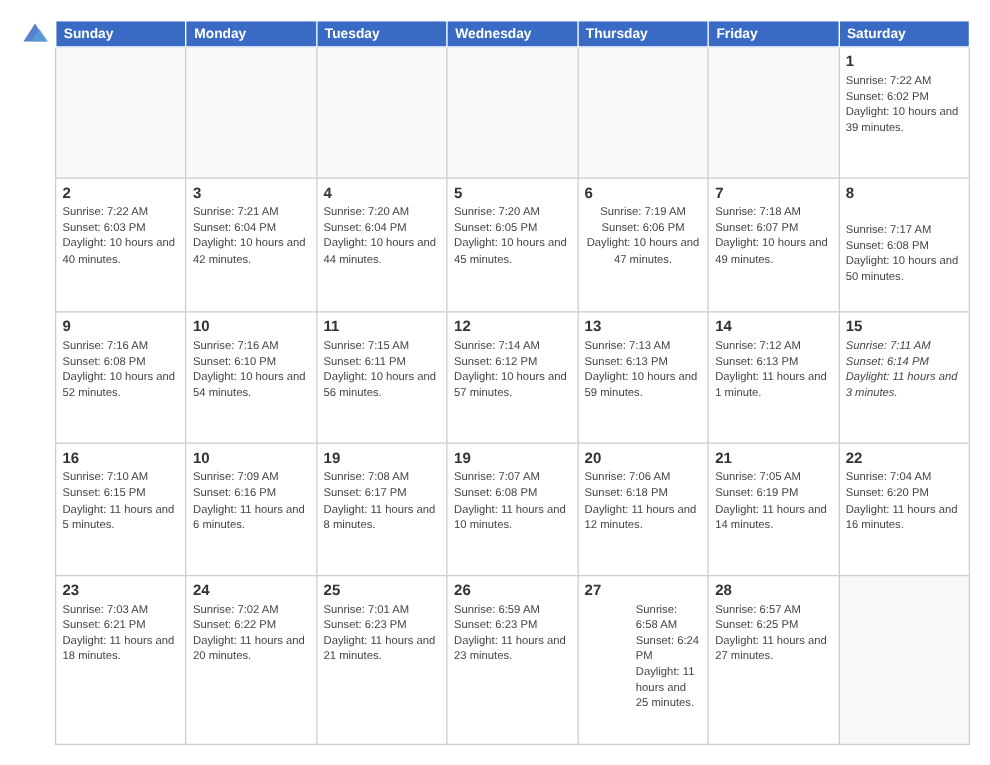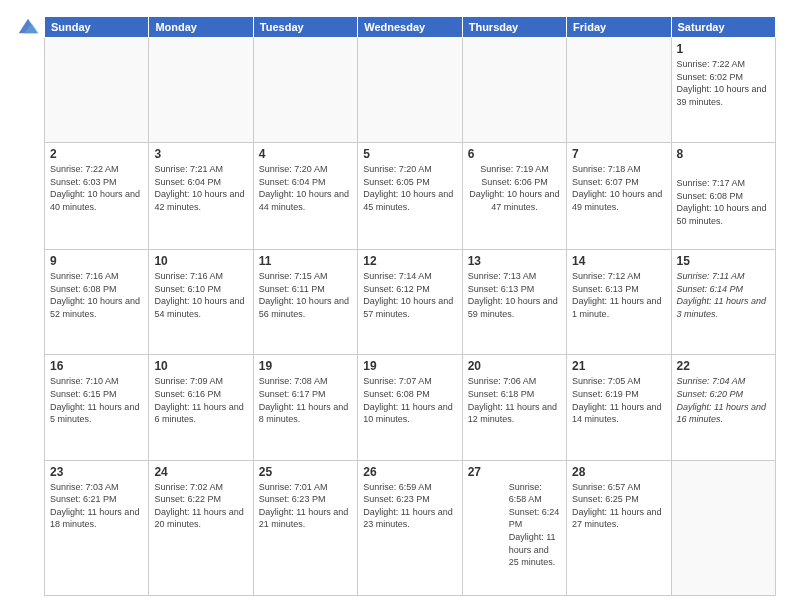--- a/index.html
+++ b/index.html
@@ -261,21 +261,21 @@
 Daylight: 11 hours and 12 minutes.</div>
           </td>
           <td>
             <span class="day-number">21</span>
             <div class="day-info" style="white-space: pre-line;">Sunrise: 7:05 AM
 Sunset: 6:19 PM
 Daylight: 11 hours and 14 minutes.</div>
           </td>
           <td>
             <span class="day-number">22</span>
-            <div class="day-info" style="white-space: pre-line; font-style: italic;">Sunrise: 7:04 AM
+            <div class="day-info" style="white-space: pre-line;">Sunrise: 7:04 AM
 Sunset: 6:20 PM
 Daylight: 11 hours and 16 minutes.</div>
           </td>
         </tr>
         <tr>
           <td>
             <span class="day-number">23</span>
             <div class="day-info" style="white-space: pre-line;">Sunrise: 7:03 AM
 Sunset: 6:21 PM
 Daylight: 11 hours and 18 minutes.</div>

